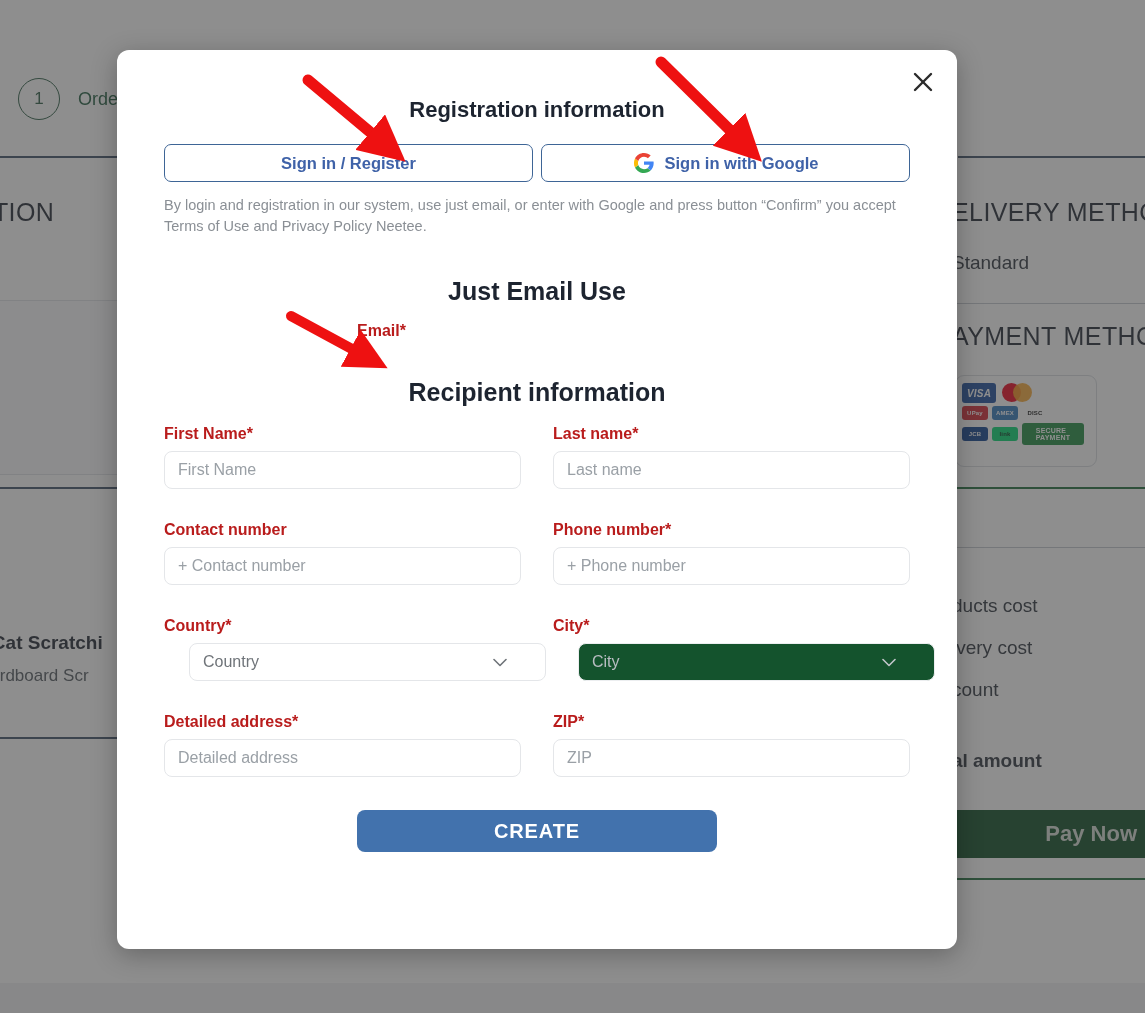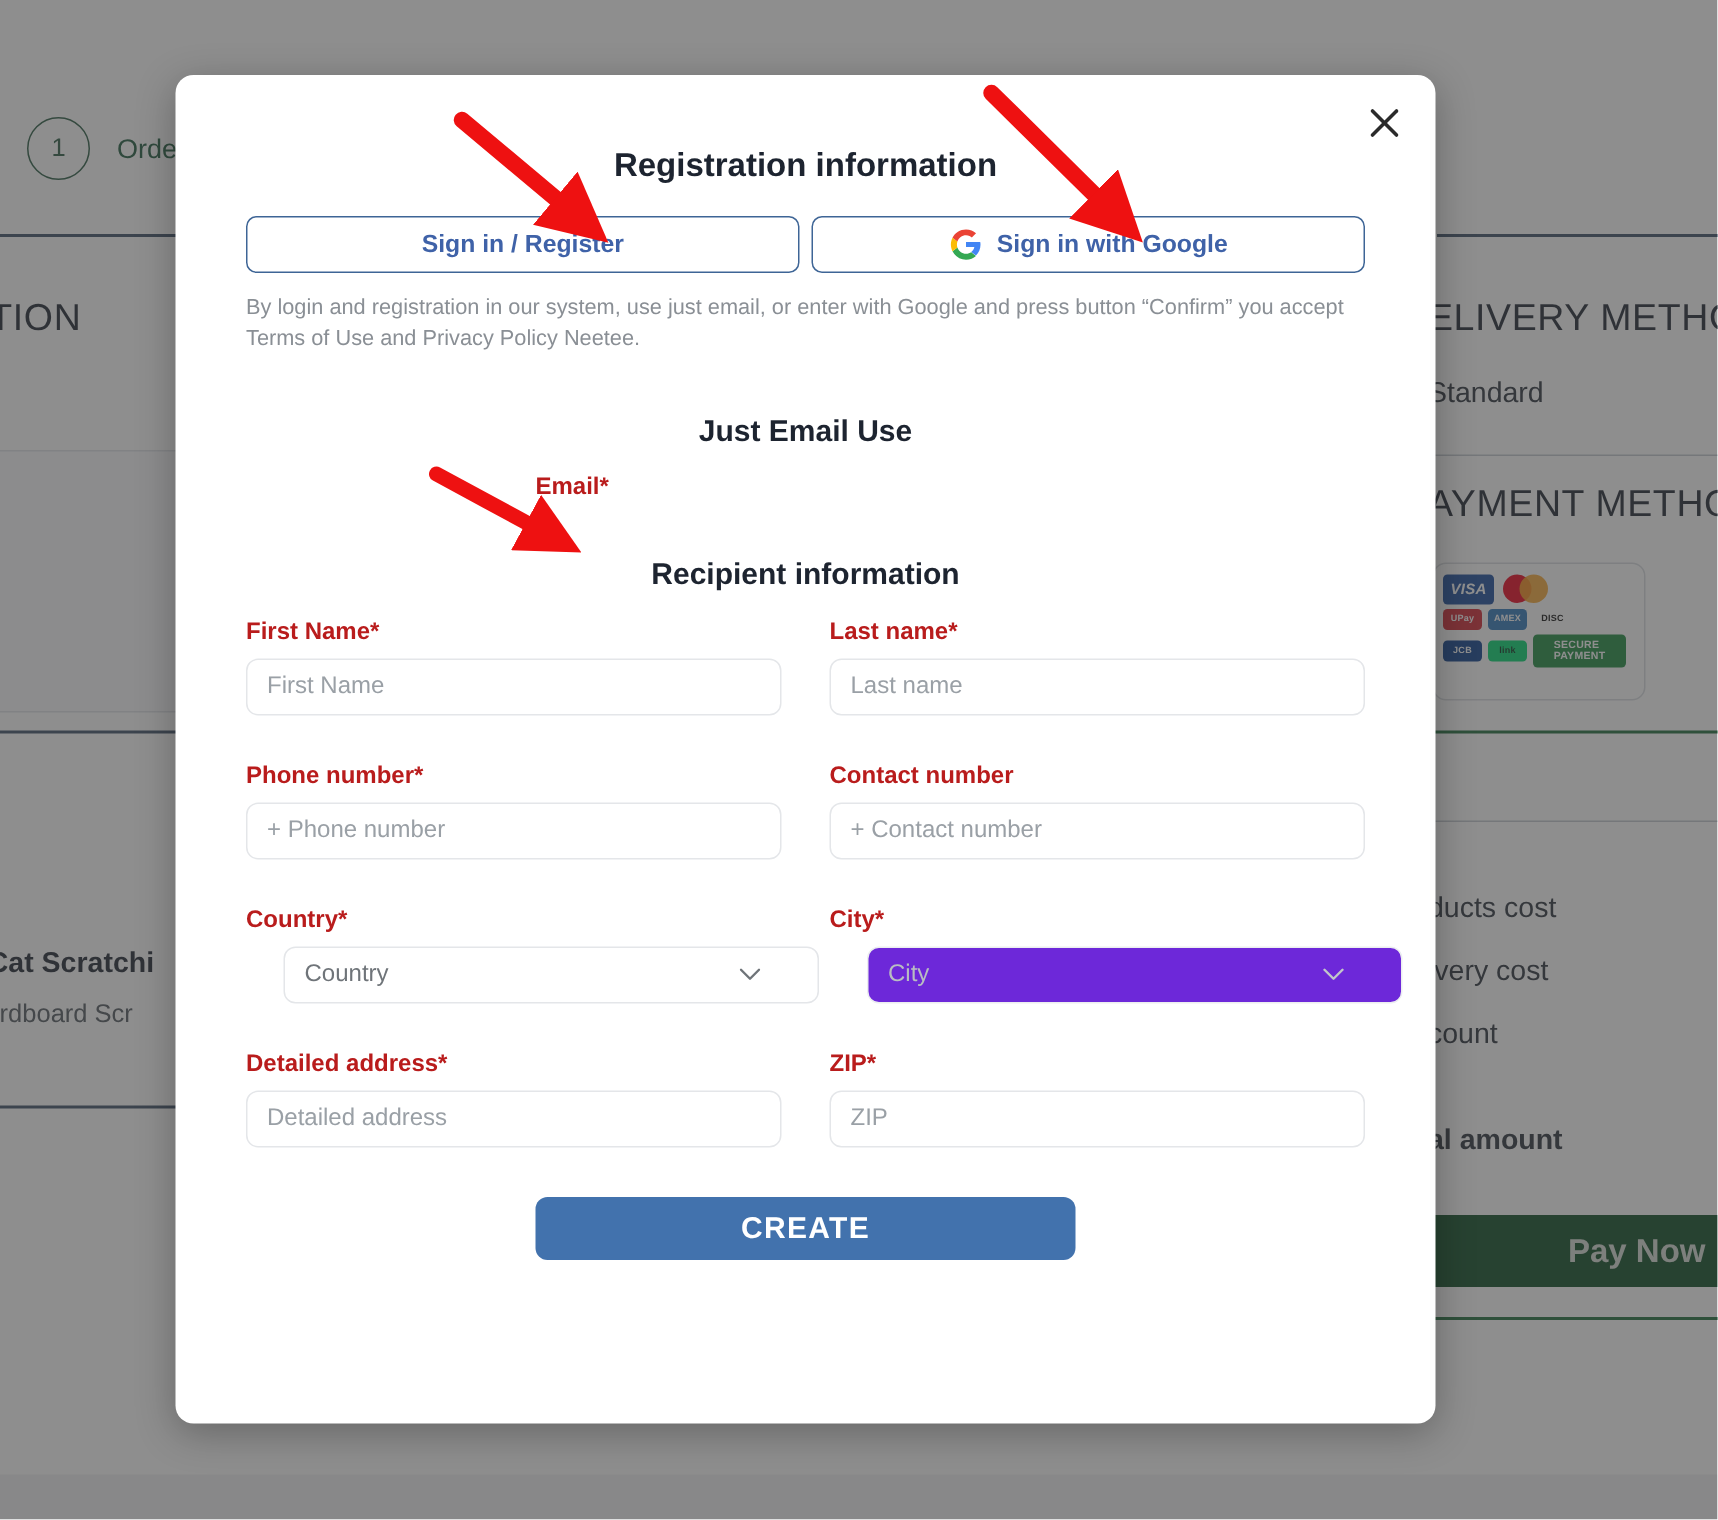--- a/index.html
+++ b/index.html
@@ -219,21 +219,21 @@
   .disclaimer {
     padding: 0 47px;
     margin-top: 13px;
     font-size: 14.5px;
     line-height: 1.45;
     color: #8a8f95;
   }
 
   .section-title {
     text-align: center;
-    font-size: 20px;
+    font-size: 25px;
     font-weight: bold;
     color: #1d2430;
     margin-top: 40px;
   }
   .section-title.recipient { margin-top: 38px; }
 
   .email-block {
     width: 360px;
     margin: 16px auto 0;
   }
@@ -278,21 +278,21 @@
     background: #ffffff;
     padding: 0 13px;
     display: flex;
     align-items: center;
     font-size: 16px;
     color: #6f7479;
     cursor: pointer;
     margin-left: 25px;
   }
   .select-box.disabled {
-    background: #6d28d9;
+    background: #14532d;
     border-color: #eceef0;
     color: #b9bdc2;
     cursor: default;
   }
   .chev {
     position: absolute;
     right: 14px; top: 50%;
     transform: translateY(-50%);
     pointer-events: none;
   }
@@ -433,27 +433,27 @@
       <div class="field-label">First Name*</div>
       <input class="txt-input" type="text" placeholder="First Name" style="">
     </div>
 
     <div>
       <div class="field-label">Last name*</div>
       <input class="txt-input" type="text" placeholder="Last name" style="">
     </div>
 
     <div>
+      <div class="field-label">Contact number</div>
+      <input class="txt-input" type="text" placeholder="+ Contact number" style="">
+    </div>
+
+    <div>
       <div class="field-label">Phone number*</div>
       <input class="txt-input" type="text" placeholder="+ Phone number" style="">
-    </div>
-
-    <div>
-      <div class="field-label">Contact number</div>
-      <input class="txt-input" type="text" placeholder="+ Contact number" style="">
     </div>
 
     <div>
       <div class="field-label">Country*</div>
       <div class="select-wrap">
         <div class="select-box">
           <span>Country</span>
         </div>
         <span class="chev">
           <svg width="14" height="9" viewBox="0 0 14 9" aria-hidden="true">

